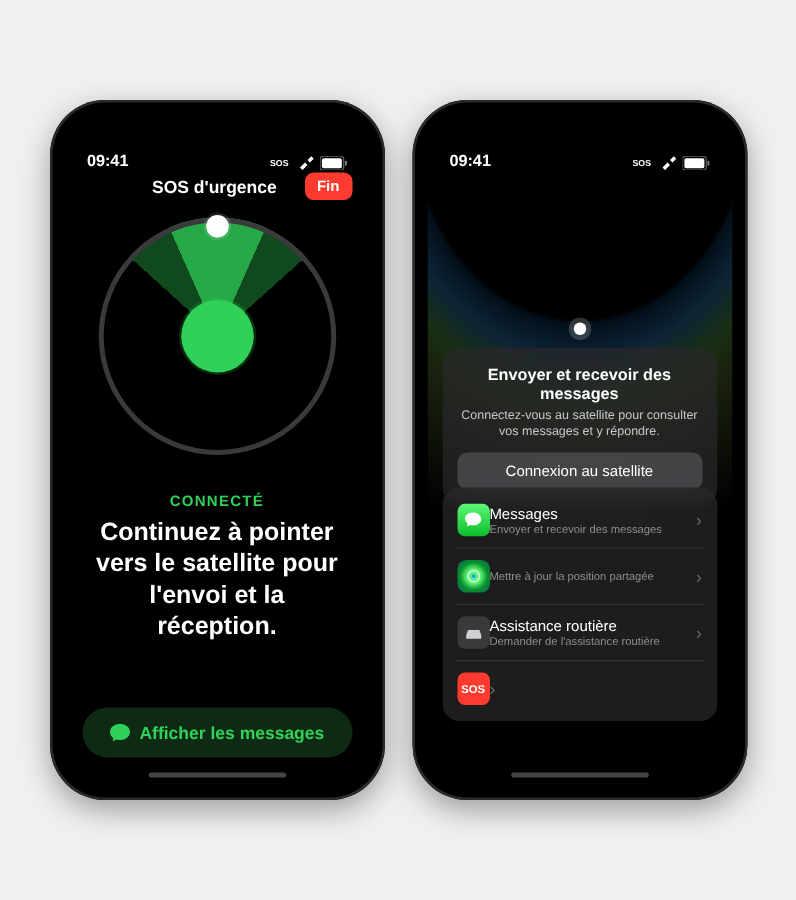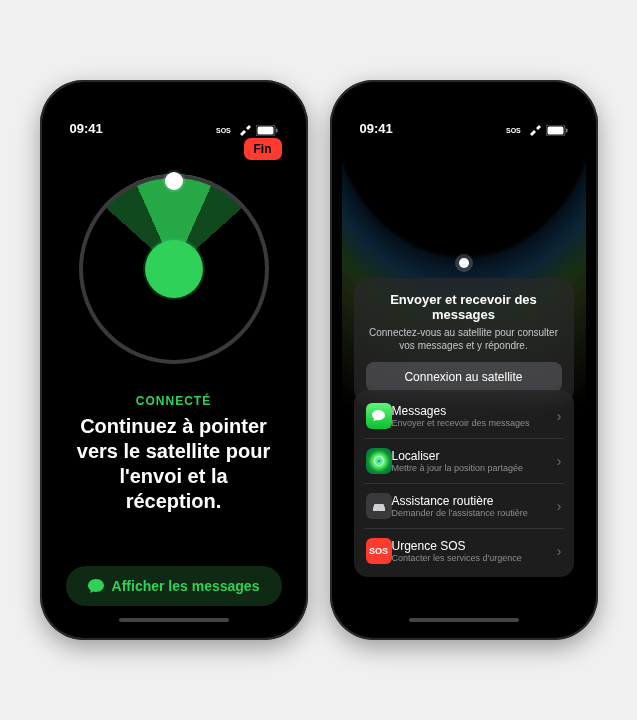--- a/index.html
+++ b/index.html
@@ -80,21 +80,21 @@
   }
   .p1 .title {
     flex: 1;
     text-align: center;
     font-size: 14px;
     font-weight: 600;
   }
   .end-btn {
     background: var(--red);
     border: none;
-    color: #000000;
+    color: #ffffff;
     font-size: 12px;
     font-weight: 600;
     padding: 4px 10px;
     border-radius: 7px;
   }
   .header .spacer { width: 34px; }
   .radar-wrap {
     display: flex;
     justify-content: center;
     margin-top: 14px;
@@ -277,20 +277,21 @@
         <svg width="22" height="11" viewBox="0 0 22 11">
             <rect x="0" y="0" width="19" height="11" rx="2.5" fill="none" stroke="#fff" stroke-opacity=".4"></rect>
             <rect x="1.5" y="1.5" width="16" height="8" rx="1.5" fill="#fff"></rect>
             <rect x="20" y="3.5" width="1.5" height="4" rx=".75" fill="#fff" fill-opacity=".5"></rect>
           </svg>
       </span>
     </div>
 
     <div class="header">
       <div class="spacer"></div>
+      <div class="title">SOS d'urgence</div>
       <button class="end-btn">Fin</button>
     </div>
 
     <div class="radar-wrap">
       <div class="radar">
         <div class="cone"></div>
         <div class="cone2"></div>
         <div class="ring"></div>
         <div class="core"></div>
         <div class="dot"></div>
@@ -358,44 +359,39 @@
       </div>
 
       <div class="row">
         <div class="icon findmy">
           <svg width="12" height="12" viewBox="0 0 12 12">
               <circle cx="6" cy="6" r="4.5" fill="none" stroke="#fff" stroke-width="1" stroke-opacity=".85"></circle>
               <circle cx="6" cy="6" r="1.6" fill="#1fa2ff"></circle>
             </svg>
         </div>
         <div class="txt">
-          <div class="t">Localiser</div>
           <div class="s">Mettre à jour la position partagée</div>
         </div>
         <div class="chev">›</div>
       </div>
 
       <div class="row">
         <div class="icon roadside">
           <svg width="16" height="14" viewBox="0 0 16 14" fill="#d0d0d4">
               <path d="M2 9l1.5-4h9L14 9v3H2zM4.5 12a1.2 1.2 0 110-2.4 1.2 1.2 0 010 2.4zm7 0a1.2 1.2 0 110-2.4 1.2 1.2 0 010 2.4z"></path>
             </svg>
         </div>
         <div class="txt">
           <div class="t">Assistance routière</div>
           <div class="s">Demander de l'assistance routière</div>
         </div>
         <div class="chev">›</div>
       </div>
 
       <div class="row">
         <div class="icon sos">SOS</div>
-        <div class="txt">
-          <div class="t">Urgence SOS</div>
-          <div class="s">Contacter les services d'urgence</div>
-        </div>
         <div class="chev">›</div>
       </div>
     </div>
 
     <div class="homebar"></div>
   </div>
 </div>
 
 </body></html>

